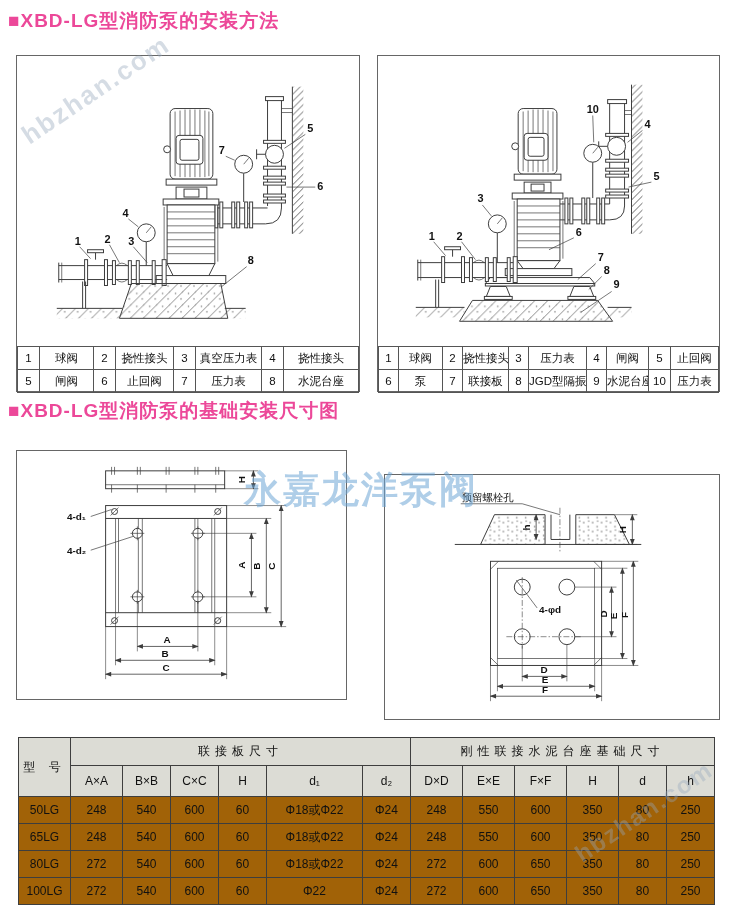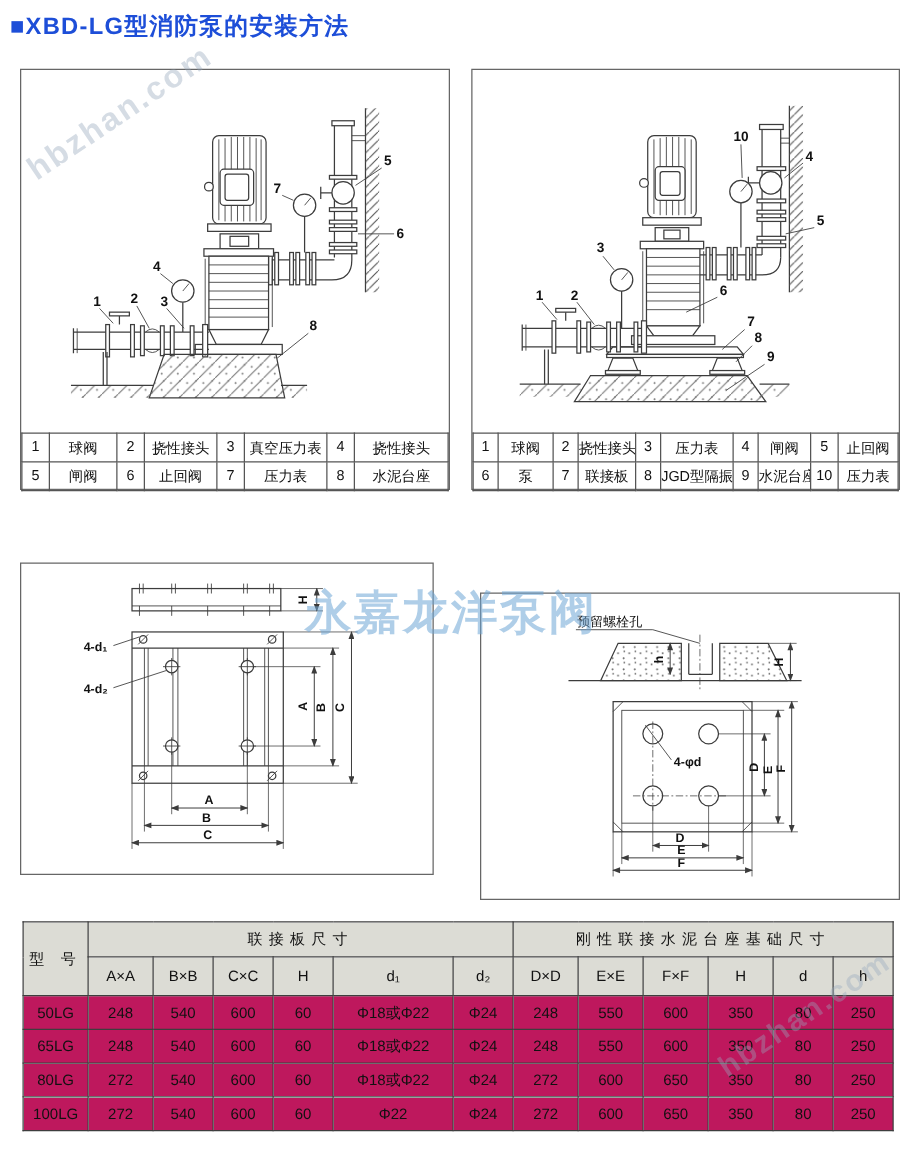--- a/index.html
+++ b/index.html
@@ -1,39 +1,39 @@
 <!DOCTYPE html>
 <html><head>
 <meta charset="utf-8">
 <style>
   html,body{margin:0;padding:0;background:#fff;}
   .page{position:relative;width:730px;height:920px;background:#fff;overflow:hidden;
         font-family:"Liberation Sans","DejaVu Sans",sans-serif;color:#222;}
   .sec-title{position:absolute;left:8px;margin:0;font-size:19px;font-weight:bold;
-        color:#1d4ed8;letter-spacing:1px;white-space:nowrap;}
+        color:#ec4899;letter-spacing:1px;white-space:nowrap;}
   #title1{top:8px;} #title2{top:398px;}
   .panel{position:absolute;border:1px solid #666;background:#fff;box-sizing:border-box;}
   #panelL{left:16px;top:55px;width:344px;height:337px;}
   #panelR{left:377px;top:55px;width:343px;height:337px;}
   #fpanelL{left:16px;top:450px;width:331px;height:250px;}
   #fpanelR{left:384px;top:474px;width:336px;height:246px;}
   .panel svg{display:block;}
   
   table.legend{border-collapse:collapse;table-layout:fixed;width:100%;}
   table.legend td{border:1px solid #555;text-align:center;font-size:11.5px;height:22px;
         padding:0;white-space:nowrap;overflow:hidden;color:#111;}
   
   table.spec{position:absolute;left:18px;top:737px;width:697px;border-collapse:collapse;
         table-layout:fixed;font-size:12px;}
   table.spec th,table.spec td{border:1px solid #3e3e3e;text-align:center;padding:0;
         font-weight:normal;color:#111;white-space:nowrap;overflow:hidden;}
   table.spec thead th{background:#dcdcd5;}
   table.spec thead tr:first-child th{height:27px;letter-spacing:5px;margin-top:14px;}
   table.spec thead tr:last-child th{height:30px;letter-spacing:0;margin-left:24px;}
-  table.spec tbody td{height:26px;background:#be185d;}
+  table.spec tbody td{height:26px;background:#a16207;}
   
   .ln{fill:none;stroke:#3c3c3c;stroke-width:1;}
   .tn{fill:none;stroke:#3c3c3c;stroke-width:.7;}
   .fw{fill:#fff;stroke:#3c3c3c;stroke-width:1;}
   .callout{font-size:11px;font-weight:bold;fill:#111;}
   .dimlbl{font-size:10px;font-weight:bold;fill:#111;}
   .note{font-size:10.5px;fill:#111;}
   .dim{fill:none;stroke:#3c3c3c;stroke-width:.8;marker-start:url(#arS);marker-end:url(#arE);}
   .ext{fill:none;stroke:#3c3c3c;stroke-width:.6;}
   .dash{fill:none;stroke:#3c3c3c;stroke-width:.6;stroke-dasharray:6 2 1.5 2;}
@@ -392,20 +392,21 @@
             <td>JGD型隔振器</td>
             <td>9</td>
             <td>水泥台座</td>
             <td>10</td>
             <td>压力表</td>
           </tr>
       </tbody>
     </table>
   </div>
 
+  <h2 class="sec-title" id="title2">■XBD-LG型消防泵的基础安装尺寸图</h2>
 
   <div class="panel" id="fpanelL">
     <svg viewBox="0 0 331 250" width="329" height="248">
 
       <rect class="fw" x="89" y="20" width="120" height="18"></rect>
       <line class="tn" x1="89" y1="34" x2="209" y2="34"></line>
       <g class="tn">
         <line x1="95" y1="16" x2="95" y2="24"></line>
           <line x1="98" y1="16" x2="98" y2="24"></line>
         <line x1="121" y1="16" x2="121" y2="24"></line>

